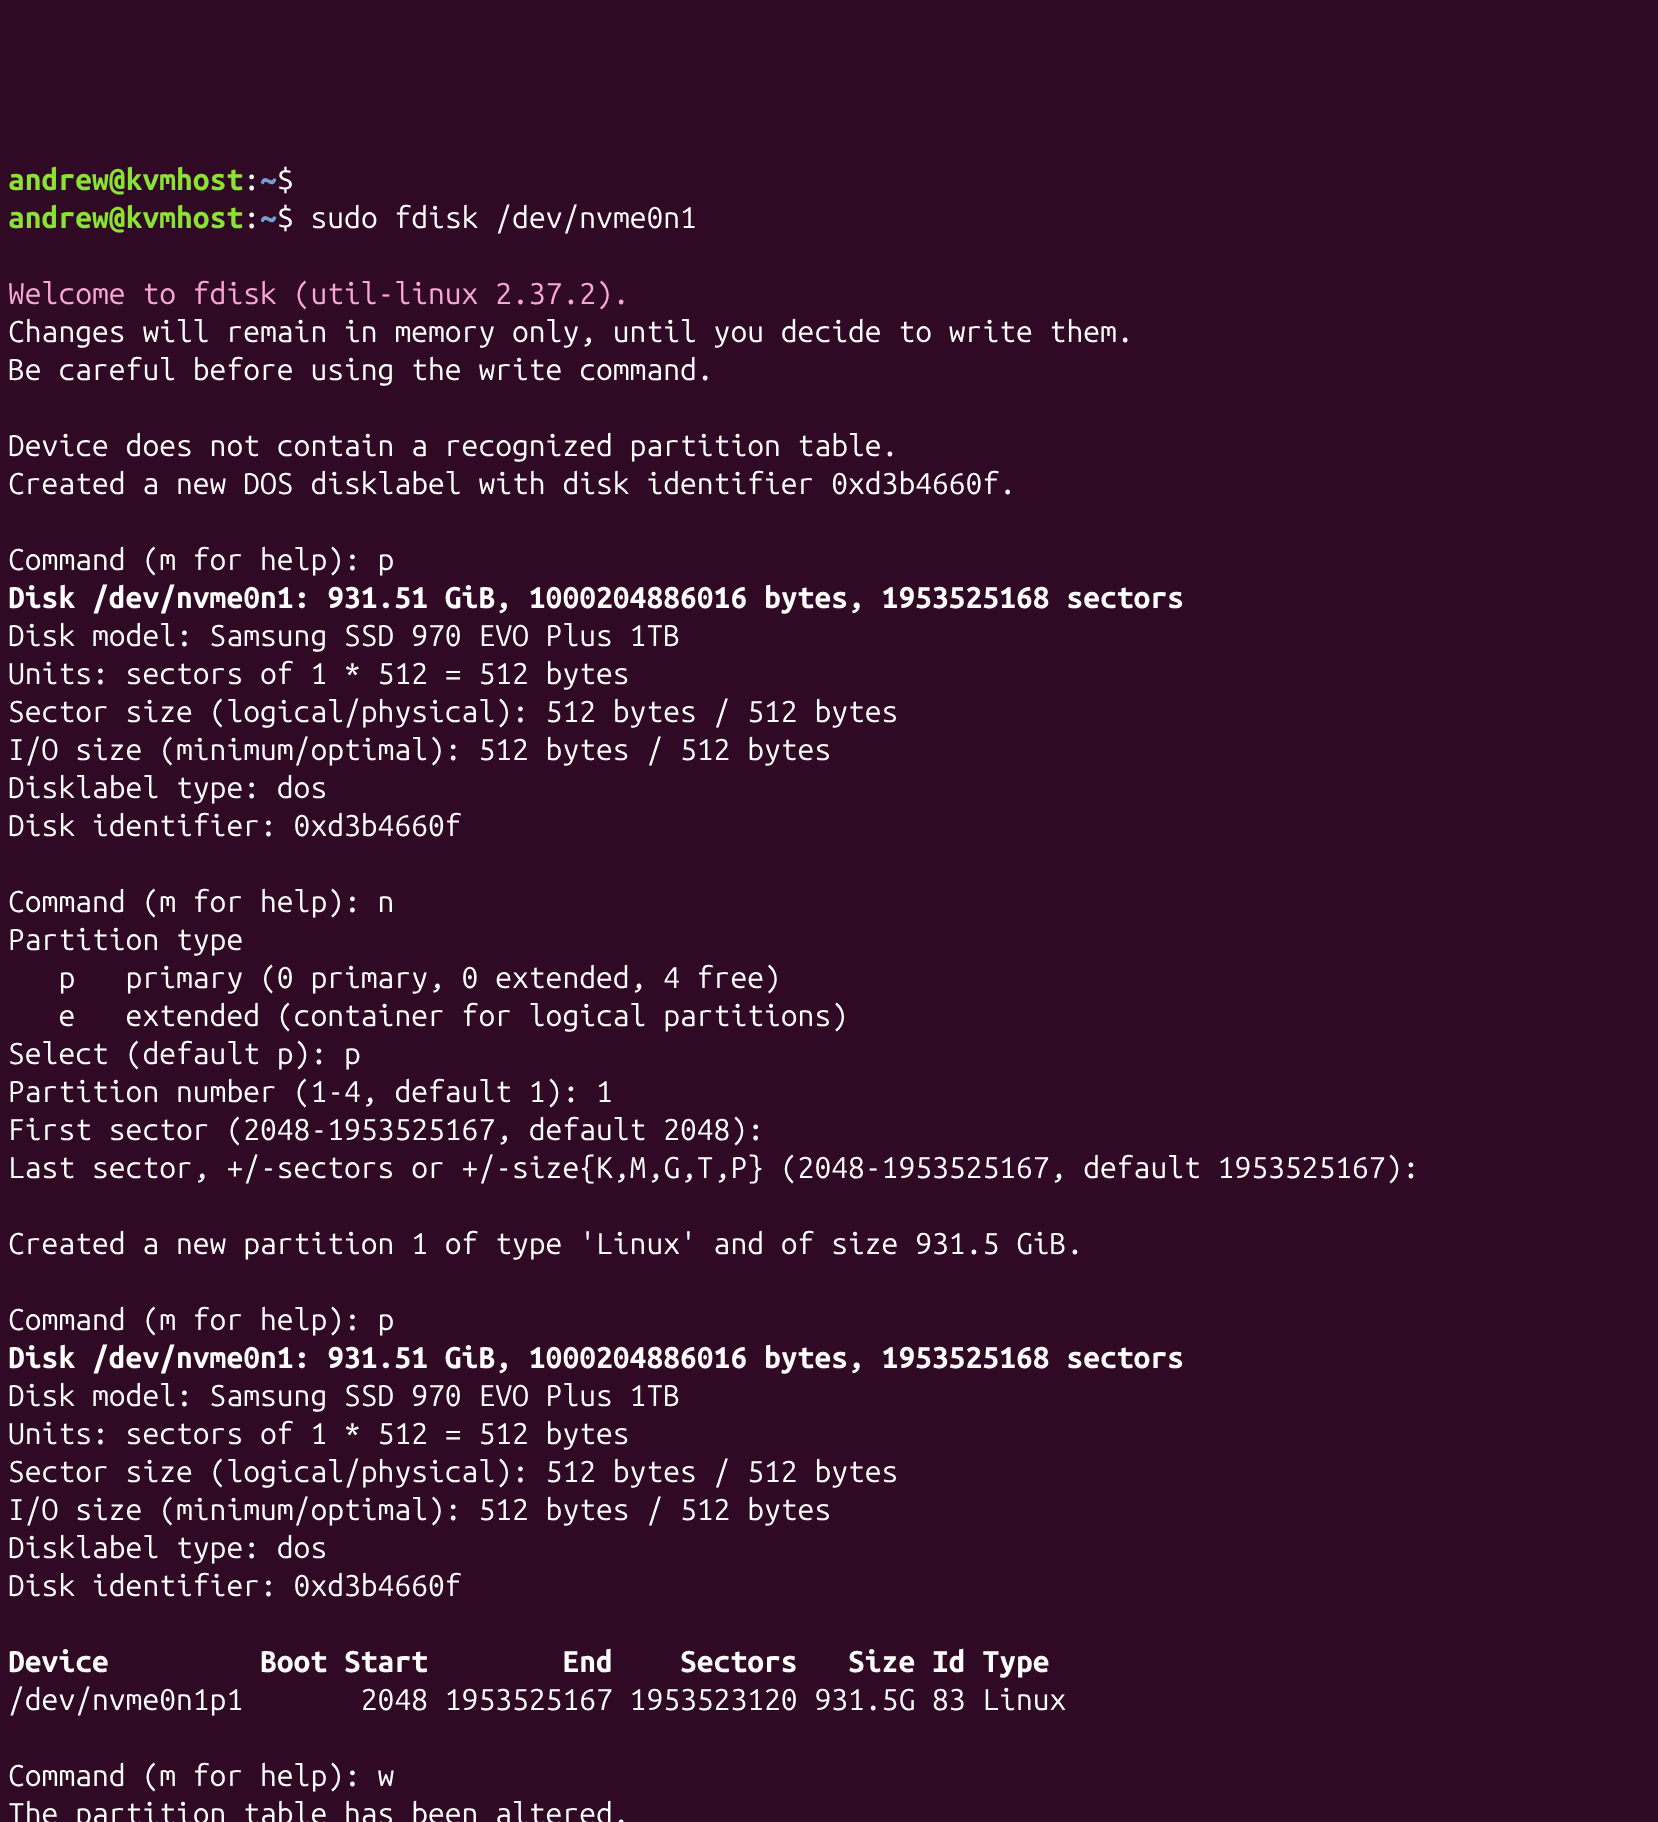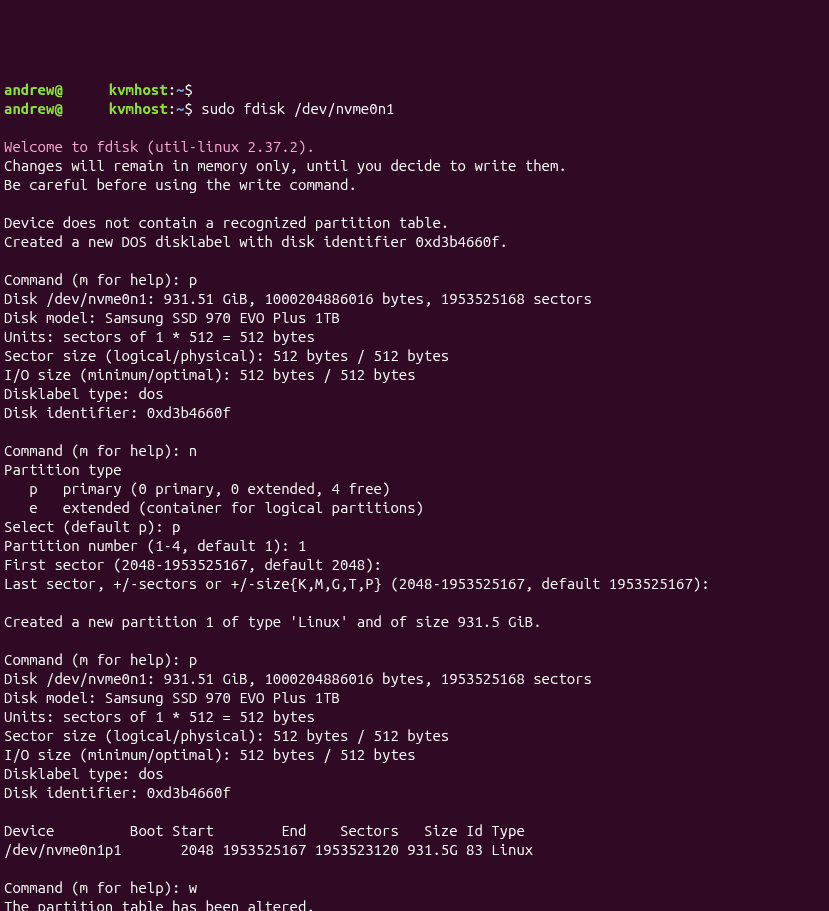--- a/index.html
+++ b/index.html
@@ -13,27 +13,27 @@
       font-family: 'Ubuntu Mono', 'DejaVu Sans Mono', 'Courier New', monospace;
       font-size: 15px;
       line-height: 19px;
       padding: 4px;
       width: 829px;
       height: 911px;
       overflow: hidden;
       white-space: pre;
     }
     .user { color: #8ae234; font-weight: bold; }
-    .host { color: #8ae234; font-weight: bold; margin-left: 46px; }
+    .host { color: #8ae234; font-weight: bold; }
     .at { color: #8ae234; font-weight: bold; }
     .colon { color: #ffffff; }
     .path { color: #729fcf; font-weight: bold; }
     .dollar { color: #ffffff; }
     .welcome { color: #f9a8d4; }
-    .bold { font-weight: normal; }
+    .bold { font-weight: bold; }
     .line { display: block; }
   </style>
 </head>
 <body>
 
 
 
 <div><span class="line"><span class="user">andrew</span><span class="at">@</span><span class="host">kvmhost</span><span class="colon">:</span><span class="path">~</span><span class="dollar">$</span></span><span class="line"><span class="user">andrew</span><span class="at">@</span><span class="host">kvmhost</span><span class="colon">:</span><span class="path">~</span><span class="dollar">$</span> <span>sudo fdisk /dev/nvme0n1</span></span><span class="line"> </span><span class="line welcome">Welcome to fdisk (util-linux 2.37.2).</span><span class="line">Changes will remain in memory only, until you decide to write them.</span><span class="line">Be careful before using the write command.</span><span class="line"> </span><span class="line">Device does not contain a recognized partition table.</span><span class="line">Created a new DOS disklabel with disk identifier 0xd3b4660f.</span><span class="line"> </span><span class="line">Command (m for help): p</span><span class="line bold">Disk /dev/nvme0n1: 931.51 GiB, 1000204886016 bytes, 1953525168 sectors</span><span class="line">Disk model: Samsung SSD 970 EVO Plus 1TB</span><span class="line">Units: sectors of 1 * 512 = 512 bytes</span><span class="line">Sector size (logical/physical): 512 bytes / 512 bytes</span><span class="line">I/O size (minimum/optimal): 512 bytes / 512 bytes</span><span class="line">Disklabel type: dos</span><span class="line">Disk identifier: 0xd3b4660f</span><span class="line"> </span><span class="line">Command (m for help): n</span><span class="line">Partition type</span><span class="line">   p   primary (0 primary, 0 extended, 4 free)</span><span class="line">   e   extended (container for logical partitions)</span><span class="line">Select (default p): p</span><span class="line">Partition number (1-4, default 1): 1</span><span class="line">First sector (2048-1953525167, default 2048):</span><span class="line">Last sector, +/-sectors or +/-size{K,M,G,T,P} (2048-1953525167, default 1953525167):</span><span class="line"> </span><span class="line">Created a new partition 1 of type 'Linux' and of size 931.5 GiB.</span><span class="line"> </span><span class="line">Command (m for help): p</span><span class="line bold">Disk /dev/nvme0n1: 931.51 GiB, 1000204886016 bytes, 1953525168 sectors</span><span class="line">Disk model: Samsung SSD 970 EVO Plus 1TB</span><span class="line">Units: sectors of 1 * 512 = 512 bytes</span><span class="line">Sector size (logical/physical): 512 bytes / 512 bytes</span><span class="line">I/O size (minimum/optimal): 512 bytes / 512 bytes</span><span class="line">Disklabel type: dos</span><span class="line">Disk identifier: 0xd3b4660f</span><span class="line"> </span><span class="line bold">Device         Boot Start        End    Sectors   Size Id Type</span><span class="line">/dev/nvme0n1p1       2048 1953525167 1953523120 931.5G 83 Linux</span><span class="line"> </span><span class="line">Command (m for help): w</span><span class="line">The partition table has been altered.</span></div>
 
 

